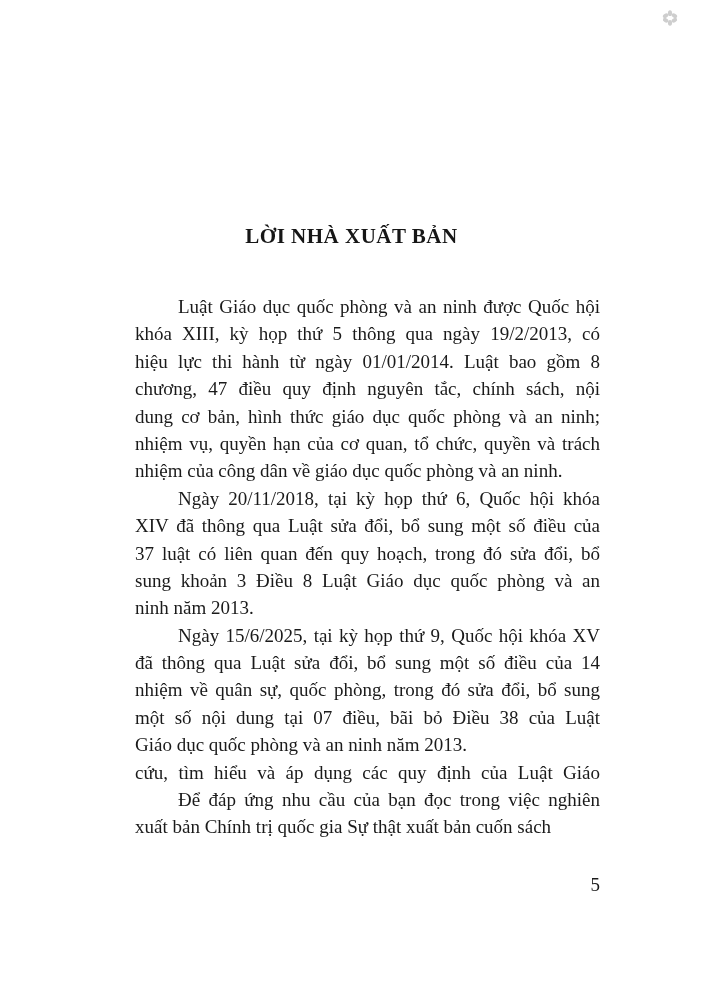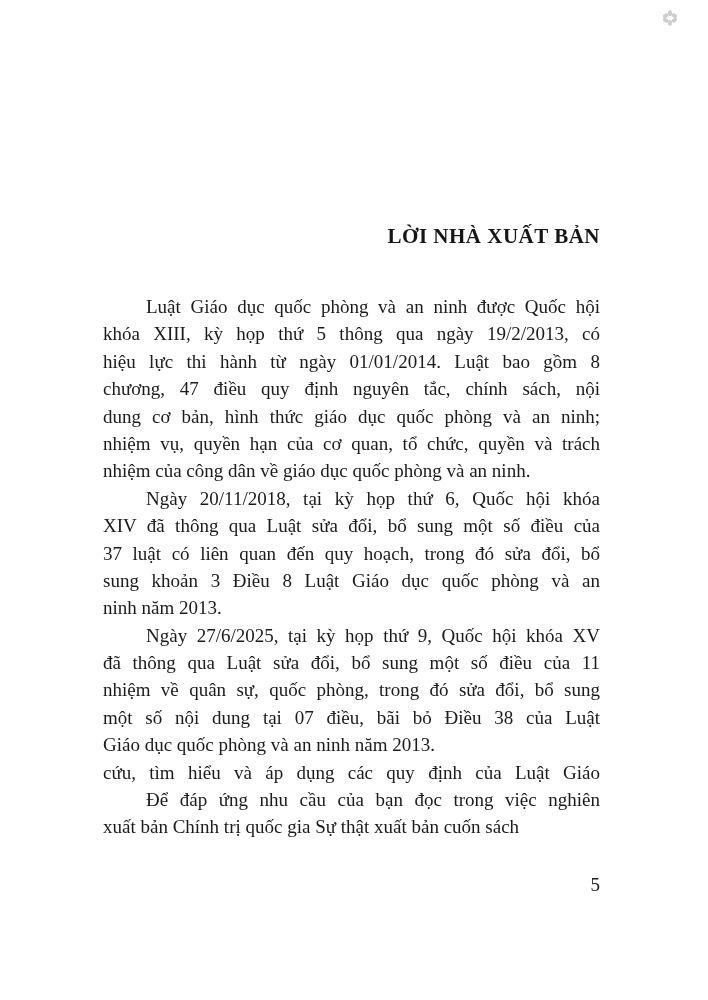--- a/index.html
+++ b/index.html
@@ -27,39 +27,40 @@
   .content {
     position: absolute;
     left: 103px;
     top: 222px;
     width: 497px;
   }
   .title {
     font-size: 21px;
     line-height: 28px;
     font-weight: bold;
-    text-align: right;
+    text-align: center;
     letter-spacing: 0.5px;
     margin: 0 0 43px 0;
     color: #161616;
   }
   .body-text {
     font-size: 19px;
     line-height: 27.4px;
   }
   .para {
     margin: 0;
   }
   .line {
     text-align: justify;
     text-align-last: justify;
     -moz-text-align-last: justify;
     white-space: normal;
     height: 27.4px;
     overflow: visible;
+    margin-left: 32px;
   }
   .line.first {
     text-indent: 43px;
   }
   .line.last {
     text-align-last: left;
     -moz-text-align-last: left;
   }
   .page-number {
     position: absolute;
@@ -103,22 +104,22 @@
           <div class="line last">nhiệm của công dân về giáo dục quốc phòng và an ninh.</div>
         </div>
         <div class="para">
           <div class="line first">Ngày 20/11/2018, tại kỳ họp thứ 6, Quốc hội khóa</div>
           <div class="line">XIV đã thông qua Luật sửa đổi, bổ sung một số điều của</div>
           <div class="line">37 luật có liên quan đến quy hoạch, trong đó sửa đổi, bổ</div>
           <div class="line">sung khoản 3 Điều 8 Luật Giáo dục quốc phòng và an</div>
           <div class="line last">ninh năm 2013.</div>
         </div>
         <div class="para">
-          <div class="line first">Ngày 27/6/2025, tại kỳ họp thứ 9, Quốc hội khóa XV</div>
-          <div class="line">đã thông qua Luật sửa đổi, bổ sung một số điều của 11</div>
+          <div class="line first">Ngày 15/6/2025, tại kỳ họp thứ 9, Quốc hội khóa XV</div>
+          <div class="line">đã thông qua Luật sửa đổi, bổ sung một số điều của 14</div>
           <div class="line">nhiệm về quân sự, quốc phòng, trong đó sửa đổi, bổ sung</div>
           <div class="line">một số nội dung tại 07 điều, bãi bỏ Điều 38 của Luật</div>
           <div class="line last">Giáo dục quốc phòng và an ninh năm 2013.</div>
         </div>
         <div class="para">
           <div class="line">cứu, tìm hiểu và áp dụng các quy định của Luật Giáo</div>
           <div class="line first">Để đáp ứng nhu cầu của bạn đọc trong việc nghiên</div>
           <div class="line last">xuất bản Chính trị quốc gia Sự thật xuất bản cuốn sách</div>
         </div>
       </div>

